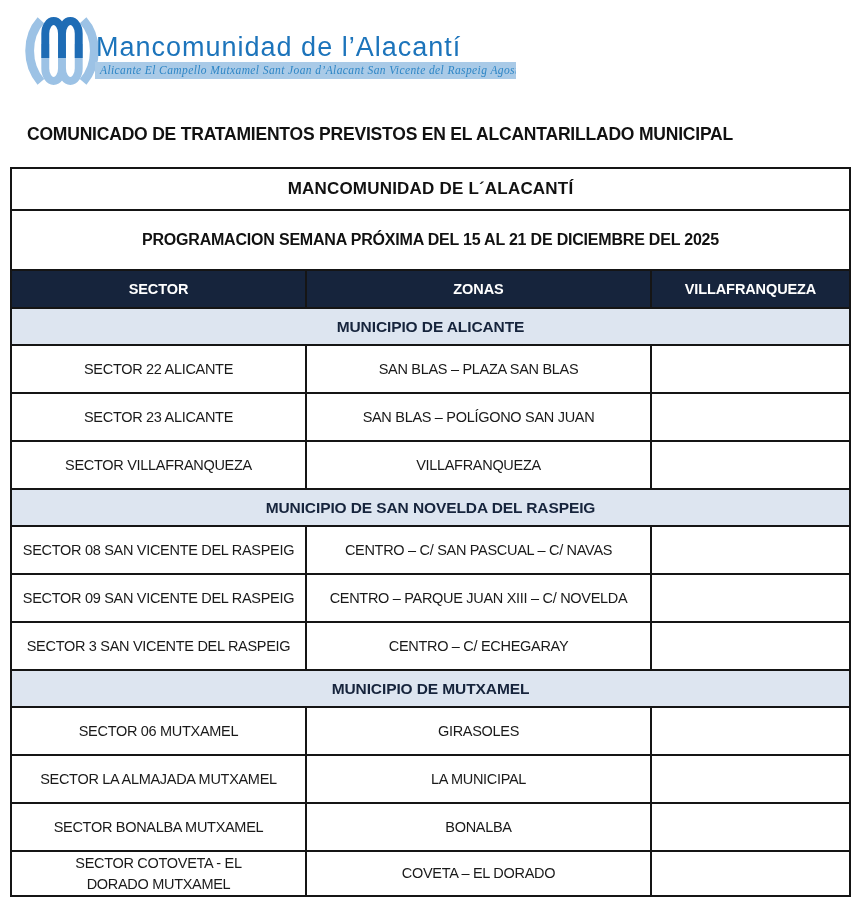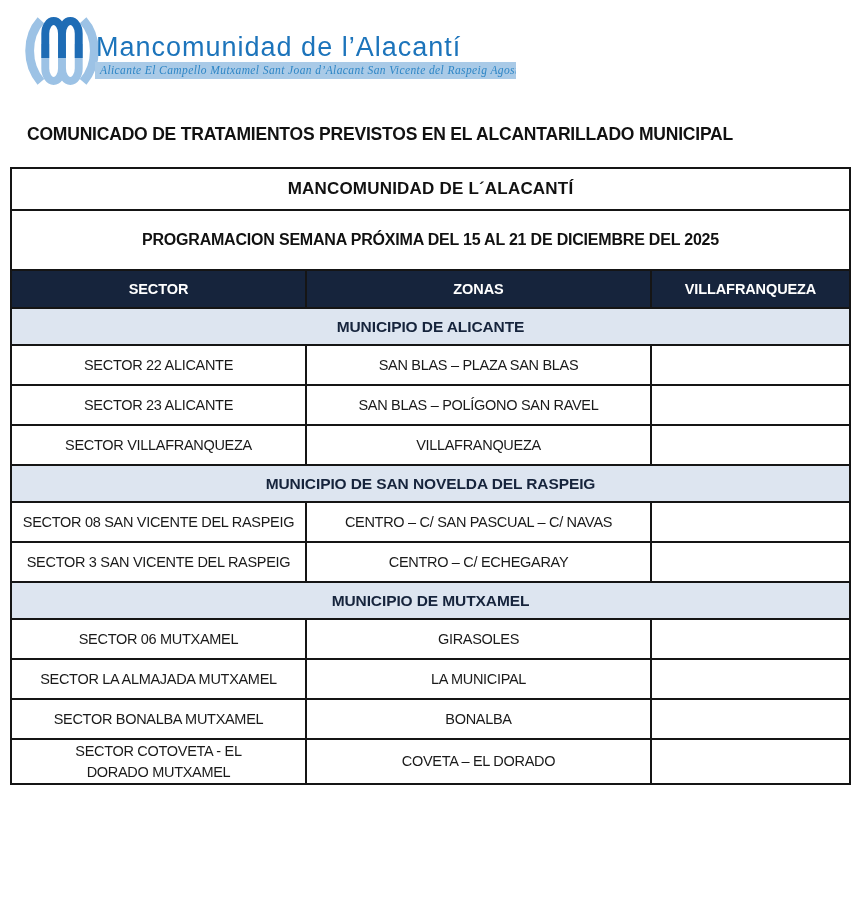--- a/index.html
+++ b/index.html
@@ -38,21 +38,21 @@
   tr.row-title{height:42px;}
   tr.row-title td{font-size:17px;font-weight:bold;color:#111;letter-spacing:.2px;}
   tr.row-subtitle{height:60px;}
   tr.row-subtitle td{font-size:16px;font-weight:bold;color:#111;letter-spacing:-0.2px;}
   tr.row-cols{height:38px;}
   tr.row-cols th{background:var(--navy);color:#ffffff;font-size:14.5px;
     font-weight:bold;letter-spacing:-0.1px;}
   tr.row-section{height:37px;}
   tr.row-section td{background:var(--section-bg);color:var(--navy);
     font-size:15.5px;font-weight:bold;letter-spacing:-0.1px;}
-  tr.row-data{height:40px;}
+  tr.row-data{height:48px;}
   tr.row-data td{font-size:14.5px;color:#1a1a1a;letter-spacing:-0.3px;
     line-height:1.4;}
   tr.row-tall{height:45px;}
   td.wrap-narrow{padding:0 34px;}
 </style>
 </head>
 <body>
 
 <div class="logo">
   <svg class="logo-mark" viewBox="0 0 100 96" aria-hidden="true">
@@ -92,34 +92,39 @@
   <tr class="row-section">
         <td colspan="3">MUNICIPIO DE ALICANTE</td>
       </tr>
       <tr class="row-data">
         <td>SECTOR 22 ALICANTE</td>
         <td>SAN BLAS – PLAZA SAN BLAS</td>
         <td></td>
       </tr>
       <tr class="row-data">
         <td>SECTOR 23 ALICANTE</td>
-        <td>SAN BLAS – POLÍGONO SAN RAVEL</td>
+        <td>SAN BLAS – POLÍGONO SAN JUAN</td>
         <td></td>
       </tr>
       <tr class="row-data">
         <td>SECTOR VILLAFRANQUEZA</td>
         <td>VILLAFRANQUEZA</td>
         <td></td>
       </tr>
       <tr class="row-section">
         <td colspan="3">MUNICIPIO DE SAN NOVELDA DEL RASPEIG</td>
       </tr>
       <tr class="row-data">
         <td>SECTOR 08 SAN VICENTE DEL RASPEIG</td>
         <td>CENTRO – C/ SAN PASCUAL – C/ NAVAS</td>
+        <td></td>
+      </tr>
+      <tr class="row-data">
+        <td>SECTOR 09 SAN VICENTE DEL RASPEIG</td>
+        <td>CENTRO – PARQUE JUAN XIII – C/ NOVELDA</td>
         <td></td>
       </tr>
       <tr class="row-data">
         <td>SECTOR 3 SAN VICENTE DEL RASPEIG</td>
         <td>CENTRO – C/ ECHEGARAY</td>
         <td></td>
       </tr>
       <tr class="row-section">
         <td colspan="3">MUNICIPIO DE MUTXAMEL</td>
       </tr>

